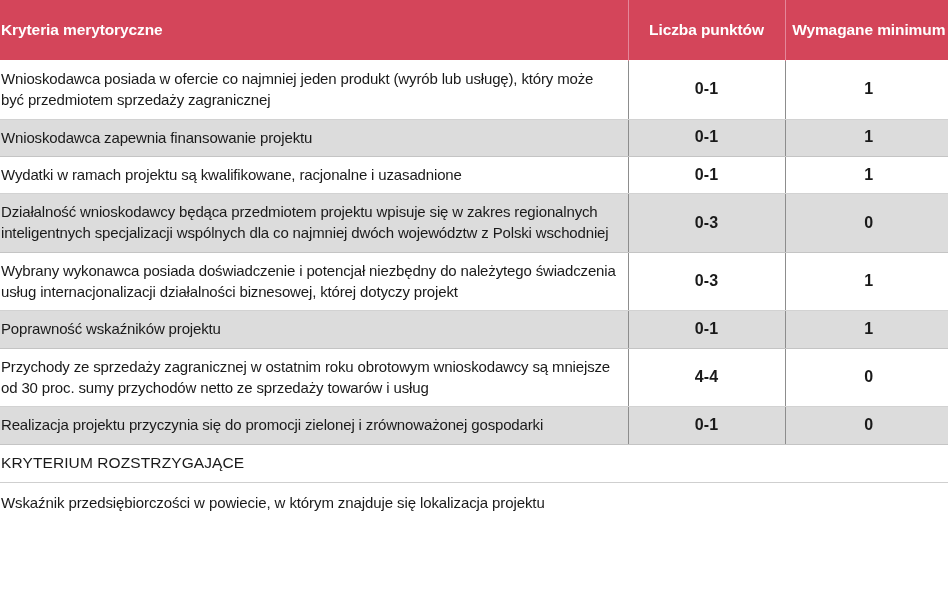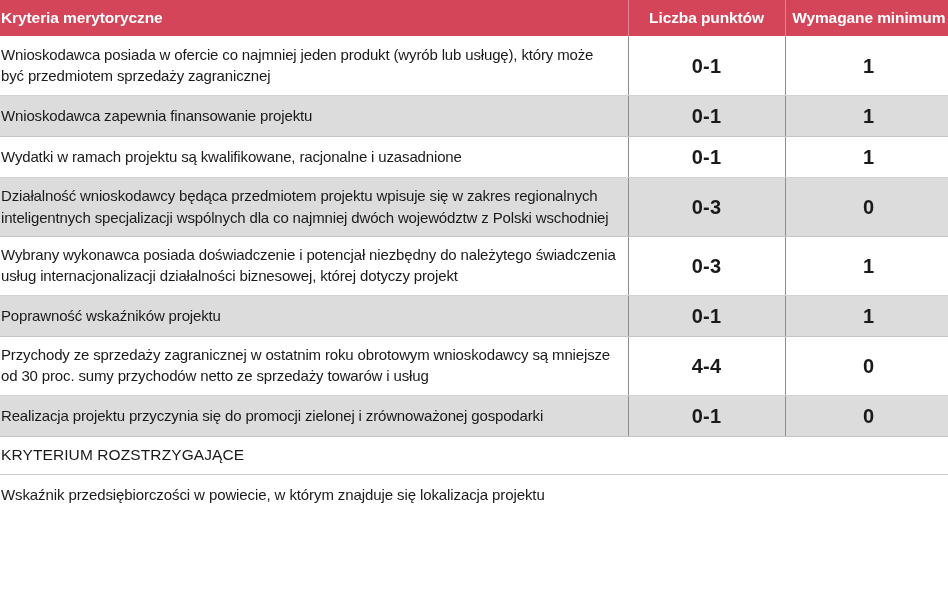--- a/index.html
+++ b/index.html
@@ -50,21 +50,21 @@
     height: 28px;
     padding: 0 0 0 4px;
     text-align: left;
     vertical-align: middle;
     white-space: nowrap;
     border: 0;
   }
   thead th.th-pts,
   thead th.th-min {
     text-align: center;
-    padding: 4px 6px;
+    padding: 16px 6px;
     border-left: 1px solid #e4879a;
   }
 
   
   tbody td {
     font-size: 15px;
     line-height: 1.42;
     vertical-align: middle;
     border-top: 1px solid #ffffff;
     border-bottom: 1px solid #c9c9c9;
@@ -81,21 +81,21 @@
 
   td.cell-desc {
     padding: 7px 10px 8px 4px;
     text-align: left;
     letter-spacing: -0.15px;
   }
   td.cell-pts,
   td.cell-min {
     text-align: center;
     font-weight: bold;
-    font-size: 20px;
+    font-size: 16px;
     letter-spacing: 0.2px;
     padding: 6px 0;
   }
   td.cell-pts { border-left: 1px solid #8d8d8d; }
   td.cell-min { border-left: 1px solid #8d8d8d; }
 
   
   .footer-band {
     width: 955px;
     box-sizing: border-box;

